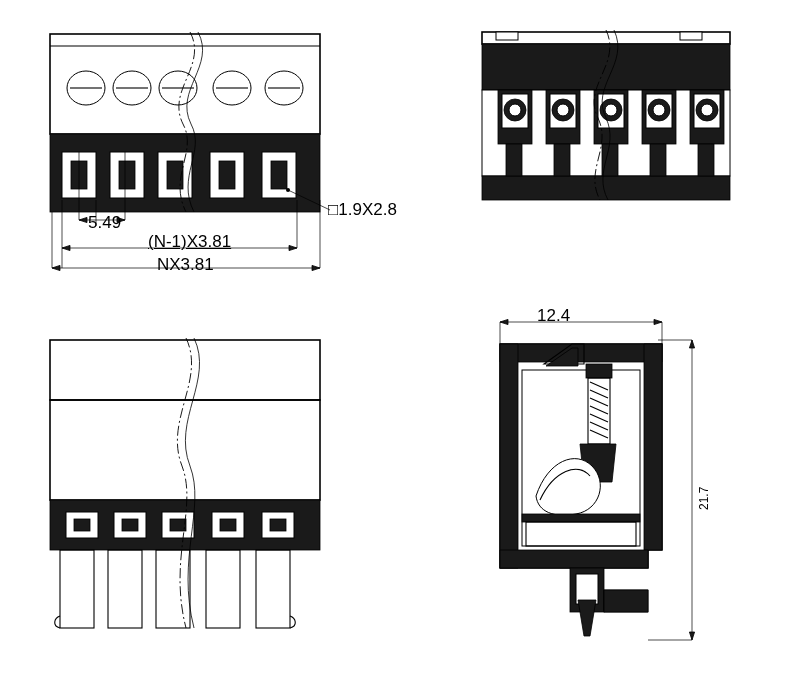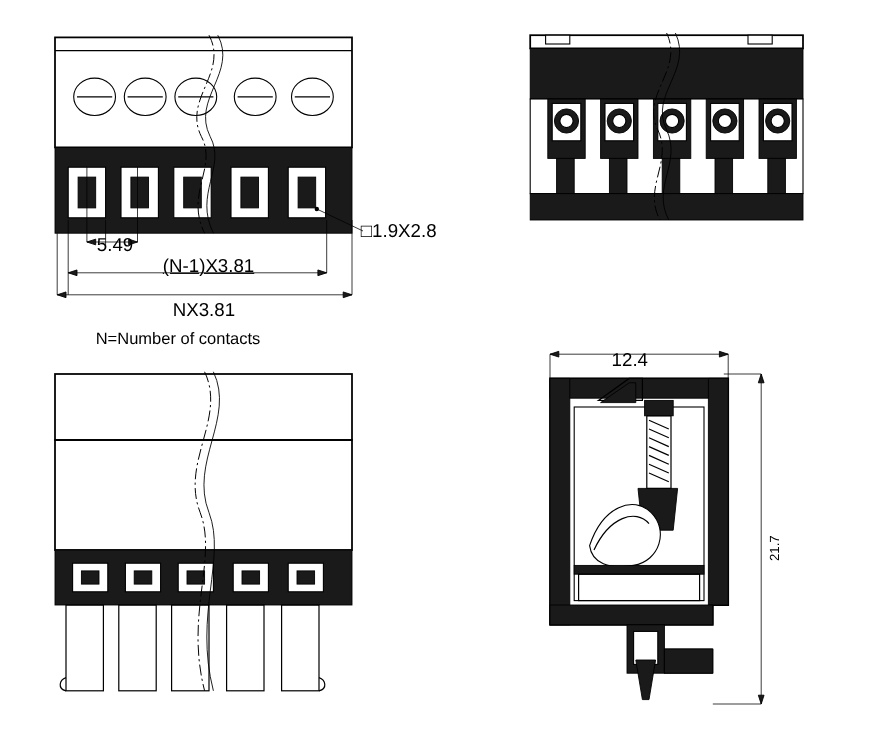--- a/index.html
+++ b/index.html
@@ -113,24 +113,23 @@
       <path class="fill-blk" d="M280 248 l-8 -2.6 l0 5.2 z"></path>
       <line class="dim" x1="12" y1="192" x2="12" y2="248"></line>
 
       <line class="dim" x1="248" y1="170" x2="290" y2="190"></line>
       <circle cx="248" cy="170" r="2" fill="#000"></circle>
     </svg>
   </div>
 
   <span class="dim-label" style="left:88px;top:213px;">5.49</span>
   <span class="dim-label" style="left:148px;top:232px;text-decoration:underline;">(N-1)X3.81</span>
-  <span class="dim-label" style="left:157px;top:255px;margin-top:17px;">NX3.81</span>
+  <span class="dim-label" style="left:157px;top:255px;">NX3.81</span>
   <span class="dim-label" style="left:328px;top:200px;">□1.9X2.8</span>
 
-  <span class="note-label" style="left:87px;top:300px;">N=Number of contacts</span>
 
   <div style="position:absolute;left:470px;top:20px;">
     <svg width="290" height="210" viewBox="0 0 290 210">
 
       <rect class="ln-thick" x="12" y="12" width="248" height="12"></rect>
 
       <rect class="fill-wht" x="26" y="12" width="22" height="8"></rect>
       <rect class="fill-wht" x="210" y="12" width="22" height="8"></rect>
 
       <rect class="fill-blk" x="12" y="24" width="248" height="46"></rect>
@@ -253,16 +252,16 @@
       <path class="fill-blk" d="M66 66 L92 48 L98 48 L98 66 Z"></path>
 
       <rect class="fill-blk" x="90" y="268" width="34" height="44"></rect>
       <rect class="fill-wht" x="96" y="274" width="22" height="30"></rect>
       <path class="fill-blk" d="M98 300 L116 300 L110 336 L104 336 Z"></path>
       <rect class="fill-blk" d="" x="124" y="290" width="44" height="22"></rect>
       <path class="fill-blk" d="M124 290 L168 290 L168 312 L124 312 Z"></path>
     </svg>
   </div>
 
-  <span class="dim-label" style="left:556px;top:306px;margin-top:12px;">12.4</span>
+  <span class="dim-label" style="left:537px;top:306px;">12.4</span>
   <span class="dim-label vert-label" style="left:697px;top:510px;">21.7</span>
 
 </div>
 
 </body></html>

